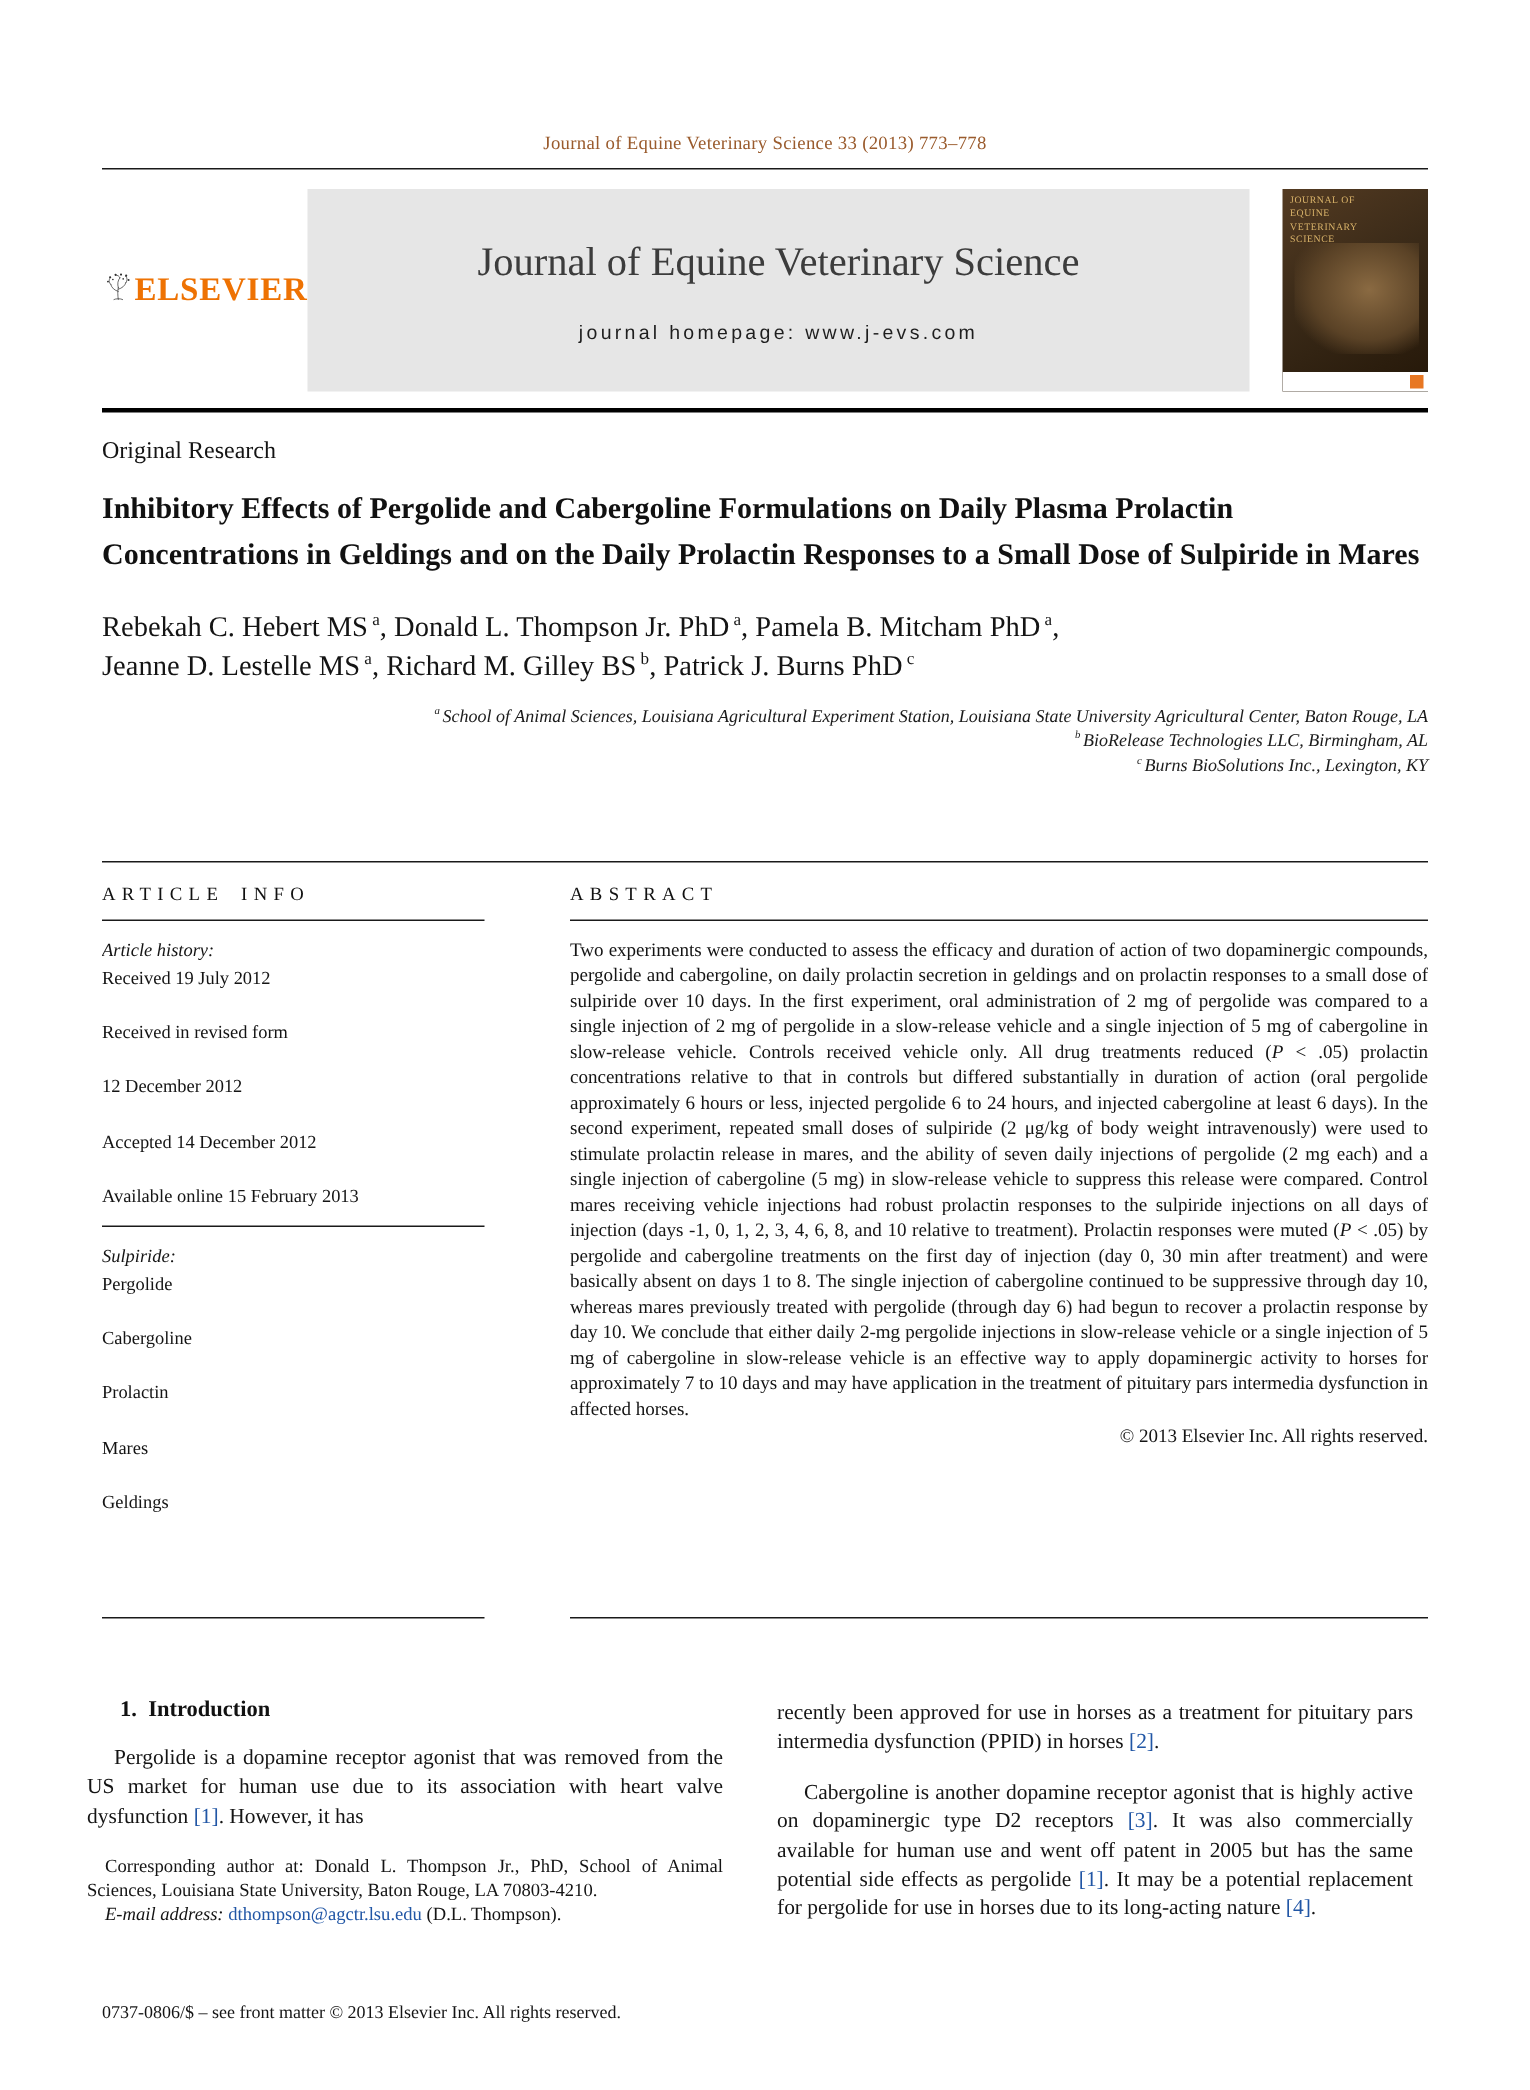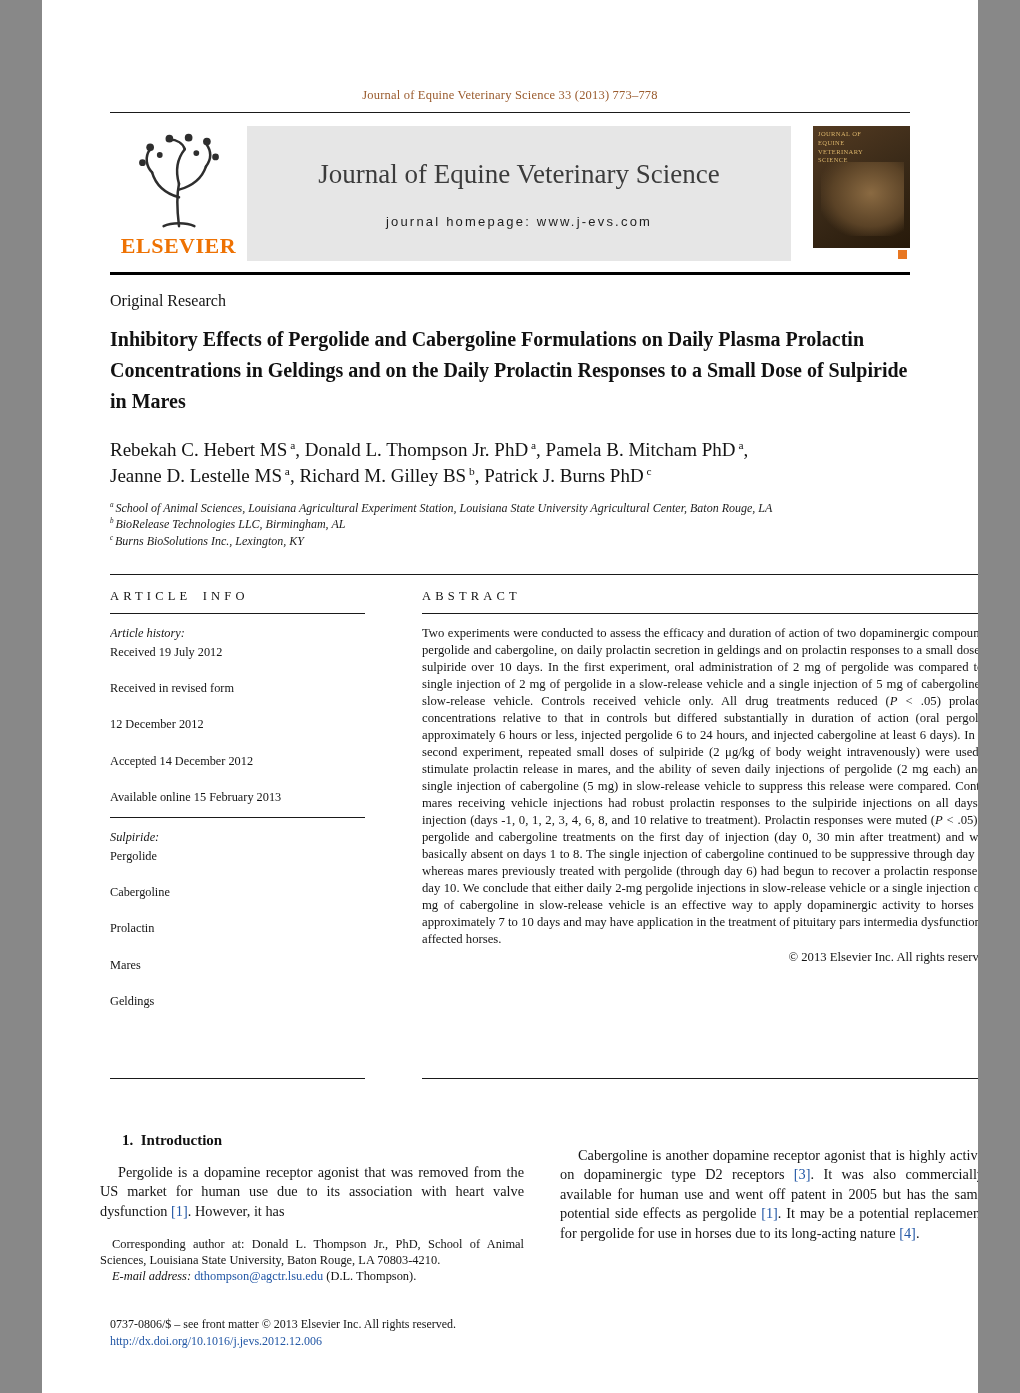--- a/index.html
+++ b/index.html
@@ -1,52 +1,52 @@
 <!DOCTYPE html>
 <html><head>
 <meta charset="utf-8">
 <style>
   * { box-sizing: border-box; }
   html,body { margin:0; padding:0; background:#888; }
   .page {
-    width:936px; height:1393px; position:relative; background:#ffffff;
+    width:1020px; height:1393px; position:relative; background:#ffffff;
     font-family:"Liberation Serif", serif; color:#141414; overflow:hidden;
     margin:0 auto;
   }
   .inner { padding:0 68px; }
 
   
   .citation { padding-top:88px; text-align:center; font-size:12.5px; color:#9a5b2d; letter-spacing:0.2px; }
   .rule { height:1px; background:#1a1a1a; }
   .rule.top { margin-top:9px; }
 
   
   .banner { margin-top:13px; height:135px; display:flex; align-items:stretch; }
-  .logo-col { width:137px; display:flex; flex-direction:column; align-items:center; justify-content:flex-end; padding-bottom:2px; }
+  .logo-col { width:137px; display:flex; flex-direction:row; align-items:center; justify-content:flex-end; padding-bottom:2px; }
   .logo-col svg { display:block; margin-bottom:3px; }
   .elsevier-word { font-family:"Liberation Serif", serif; font-weight:bold; font-size:22px; color:#ee7203; letter-spacing:0.5px; }
   .banner-box { flex:1; background:#e6e6e6; margin-right:22px; display:flex; flex-direction:column; align-items:center; justify-content:center; }
   .journal-title { font-size:27px; color:#3c3c3c; }
   .homepage { font-family:"Liberation Sans", sans-serif; font-size:13px; letter-spacing:2.2px; color:#1e1e1e; margin-top:24px; }
   .hp-url { color:#1e1e1e; }
   .cover { width:97px; height:135px; position:relative; overflow:hidden;
            background:linear-gradient(150deg,#543b22 0%, #3a2a18 45%, #241708 100%); }
   .cover-title { position:absolute; top:4px; left:5px; width:62%; color:#d9b36a; font-size:6.5px; line-height:1.35; letter-spacing:0.4px; }
   .cover-horse { position:absolute; top:36px; left:8px; right:6px; height:74px;
                  background:radial-gradient(ellipse at 60% 42%, #8a6a42 0%, #5a4226 55%, rgba(0,0,0,0) 78%); }
   .cover-strip { position:absolute; bottom:0; left:0; width:100%; height:13px; background:#fff;
                  display:flex; justify-content:flex-end; align-items:center; }
   .cover-strip .mark { width:9px; height:9px; background:#e87722; margin-right:3px; }
   .rule.thick { height:2.5px; margin-top:11px; background:#000; }
 
   
   .article-type { margin-top:17px; font-size:16px; }
   .title { margin:14px 0 0 0; font-size:20px; line-height:31px; font-weight:bold; color:#111; }
   .authors { margin-top:20px; font-size:19px; line-height:26px; }
-  .affiliations { margin-top:11px; font-style:italic; font-size:12px; line-height:16.5px; color:#1b1b1b; }
+  .affiliations { margin-top:11px; font-style:italic; font-size:12px; line-height:16.5px; color:#1b1b1b;text-align:right; }
   .sup { font-size:0.6em; vertical-align:super; line-height:0; }
 
   
   .rule-mid   { position:absolute; top:574px; left:68px; width:884px; height:1px; background:#1a1a1a; }
   .info-abstract { position:absolute; top:589px; left:68px; width:884px; height:489px; overflow:hidden;
                    display:grid; grid-template-columns:255px 572px; column-gap:57px; }
   .col-head { font-size:12.5px; letter-spacing:4.2px; word-spacing:4px; color:#111; }
   .col-rule { height:1px; background:#1a1a1a; margin-top:9px; }
   .lbl-it { font-style:italic; font-size:12.3px; margin-top:12px; }
   .hist-line, .kw-line { font-size:12.3px; line-height:16.2px;margin-top:20px; }
@@ -173,21 +173,21 @@
   <div class="body-cols">
     <div class="bcol">
       <h2 class="intro-head">1.  Introduction</h2>
       <p class="body-p indent"><span>Pergolide is a dopamine receptor agonist that was removed from the US market for human use due to its association with heart valve dysfunction </span><span class="ref">[1]</span><span>. However, it has</span></p>
       <div class="footnote">
         <p><span>Corresponding author at: Donald L. Thompson Jr., PhD, School of Animal Sciences, Louisiana State University, Baton Rouge, LA 70803-4210.</span></p>
         <p><span class="it">E-mail address: </span><span class="ref">dthompson@agctr.lsu.edu</span><span> (D.L. Thompson).</span></p>
       </div>
     </div>
     <div class="bcol">
+      <p class="body-p noindent"><span>recently been approved for use in horses as a treatment for pituitary pars intermedia dysfunction (PPID) in horses </span><span class="ref">[2]</span><span>.</span></p>
       <p class="body-p indent"><span>Cabergoline is another dopamine receptor agonist that is highly active on dopaminergic type D2 receptors </span><span class="ref">[3]</span><span>. It was also commercially available for human use and went off patent in 2005 but has the same potential side effects as pergolide </span><span class="ref">[1]</span><span>. It may be a potential replacement for pergolide for use in horses due to its long-acting nature </span><span class="ref">[4]</span><span>.</span></p>
     </div>
   </div>
 
   <div class="page-footer">
     <div>0737-0806/$ – see front matter © 2013 Elsevier Inc. All rights reserved.</div>
-    <div class="ref">http://dx.doi.org/10.1016/j.jevs.2012.12.006</div>
   </div>
 </div>
 
 </body></html>

